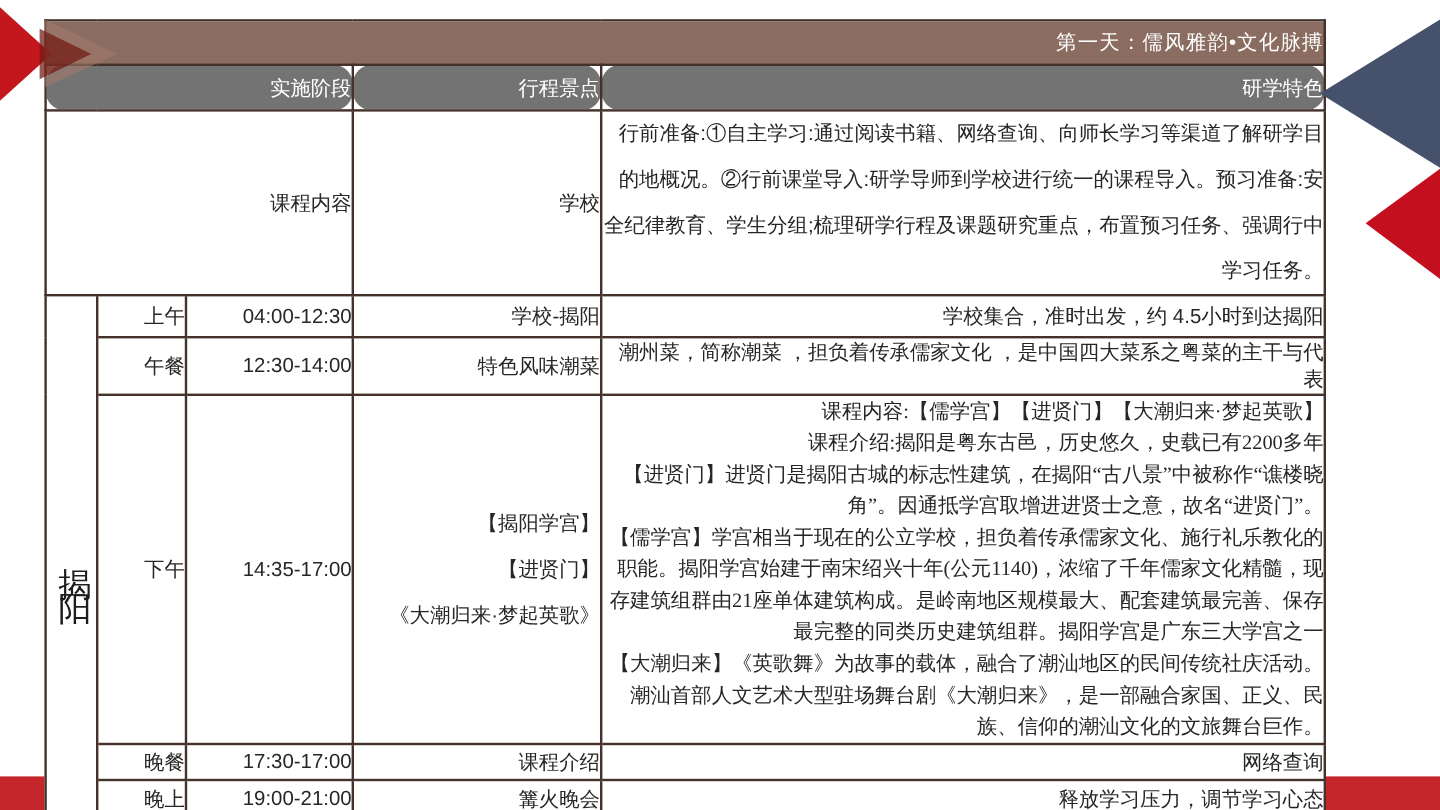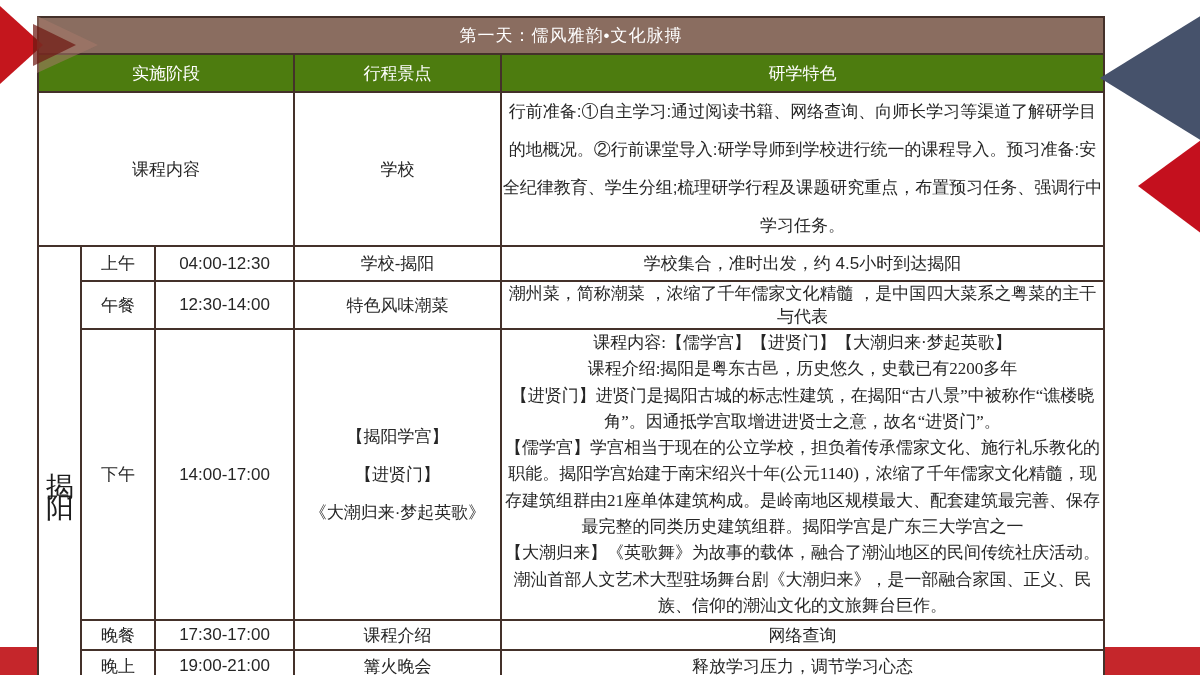--- a/index.html
+++ b/index.html
@@ -13,31 +13,31 @@
   
   .bottom-band { position:absolute; left:0; top:647px; width:1200px; height:28px;
                  background:#c5262b; z-index:1; }
 
   
   table.itinerary {
     position:absolute; left:37px; top:16px; width:1066px; z-index:2;
     border-collapse:collapse; table-layout:fixed; background:#ffffff;
   }
   .itinerary td, .itinerary th {
-    border:2px solid #44312a; text-align:center; vertical-align:middle;
+    border:2px solid #44312a; text-align:right; vertical-align:middle;
     color:#262626; font-size:17px; padding:0; overflow:hidden;
     font-weight:normal;
   }
   .title-cell {
     background:#8a6d60; color:#ffffff !important; font-weight:bold;
     font-size:21px; letter-spacing:1px; height:35px;
   }
   .head-cell {
-    background:#4d7c0f; color:#ffffff !important; font-weight:bold;
-    font-size:18px; height:36px;
+    background:#737373; color:#ffffff !important; font-weight:bold;
+    font-size:18px; height:36px;border-radius:16px;
   }
   .row-prep td { height:111px; }
   .row-am td, .row-lunch td { height:33px;margin-left:29px; }
   .row-pm td { height:286px;margin-left:30px; }
   .row-dinner td { height:28px; }
   .row-night td { height:30px; }
 
   .feature-prep { line-height:38px; font-size:16px; padding:0 10px; }
   .feature-pm {
     text-align:left; font-family:"Liberation Serif", serif;
@@ -87,25 +87,25 @@
       </td>
       <td>上午</td>
       <td>04:00-12:30</td>
       <td>学校-揭阳</td>
       <td>学校集合，准时出发，约 4.5小时到达揭阳</td>
     </tr>
     <tr class="row-lunch">
       <td>午餐</td>
       <td>12:30-14:00</td>
       <td>特色风味潮菜</td>
-      <td>潮州菜，简称潮菜 ，浓缩了千年儒家文化精髓 ，是中国四大菜系之粤菜的主干与代表</td>
+      <td>潮州菜，简称潮菜 ，担负着传承儒家文化 ，是中国四大菜系之粤菜的主干与代表</td>
     </tr>
     <tr class="row-pm">
       <td>下午</td>
-      <td>14:00-17:00</td>
+      <td>14:35-17:00</td>
       <td class="spot-pm">【揭阳学宫】
 【进贤门】
 《大潮归来·梦起英歌》</td>
       <td class="feature-pm">课程内容:【儒学宫】【进贤门】【大潮归来·梦起英歌】
 课程介绍:揭阳是粤东古邑，历史悠久，史载已有2200多年
 【进贤门】进贤门是揭阳古城的标志性建筑，在揭阳“古八景”中被称作“谯楼晓角”。因通抵学宫取增进进贤士之意，故名“进贤门”。
 【儒学宫】学宫相当于现在的公立学校，担负着传承儒家文化、施行礼乐教化的职能。揭阳学宫始建于南宋绍兴十年(公元1140)，浓缩了千年儒家文化精髓，现存建筑组群由21座单体建筑构成。是岭南地区规模最大、配套建筑最完善、保存最完整的同类历史建筑组群。揭阳学宫是广东三大学宫之一
 【大潮归来】《英歌舞》为故事的载体，融合了潮汕地区的民间传统社庆活动。潮汕首部人文艺术大型驻场舞台剧《大潮归来》，是一部融合家国、正义、民族、信仰的潮汕文化的文旅舞台巨作。</td>
     </tr>
     <tr class="row-dinner">

